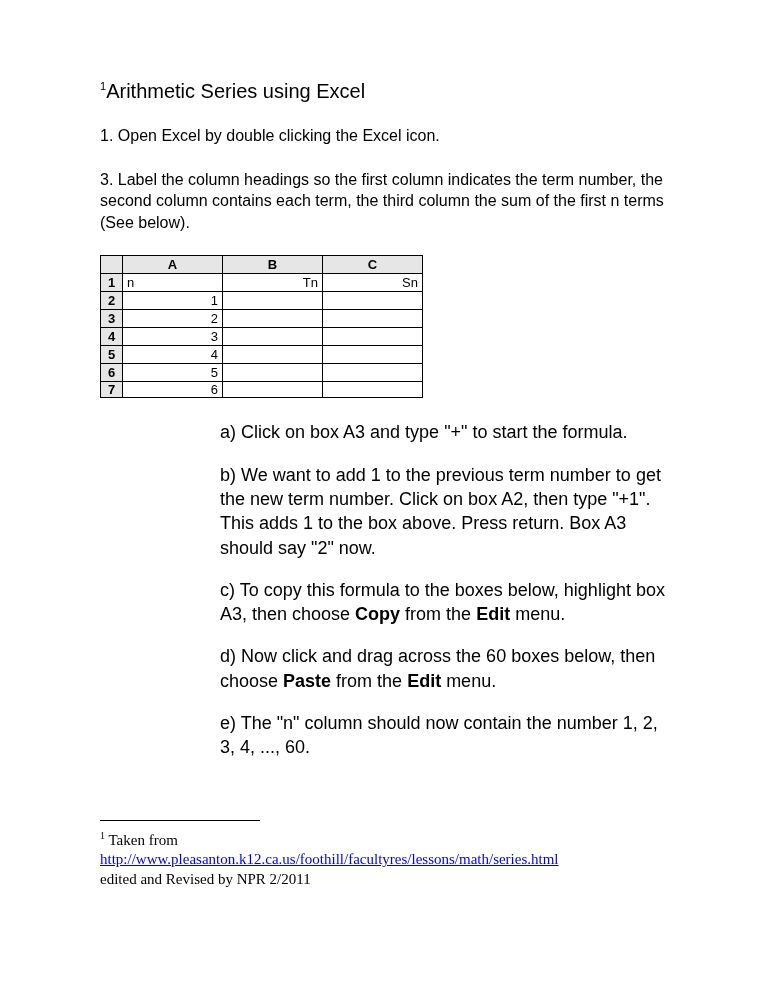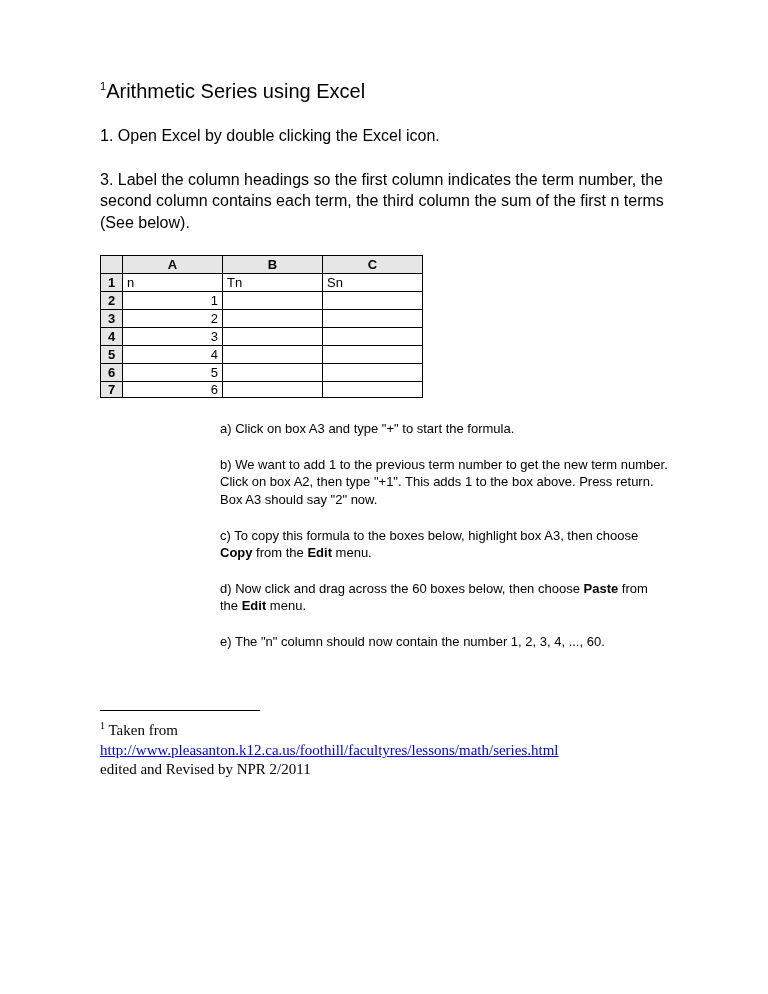--- a/index.html
+++ b/index.html
@@ -52,27 +52,27 @@
     width: 22px;
     background: #e6e6e6;
   }
   table.sheet .rowhead {
     background: #e6e6e6;
     font-weight: bold;
     text-align: center;
     width: 22px;
   }
   table.sheet td.colA { width: 100px; text-align: right; }
-  table.sheet td.colB { width: 100px; text-align: left; }
-  table.sheet td.colC { width: 100px; text-align: left; }
+  table.sheet td.colB { width: 100px; text-align: right; }
+  table.sheet td.colC { width: 100px; text-align: right; }
   table.sheet td.left { text-align: left; }
   
   .substeps {
     margin: 12px 0 0 120px;
-    font-size: 13px;
+    font-size: 18px;
     line-height: 1.35;
   }
   .substeps p {
     margin: 0 0 18px 0;
   }
   .substeps b { font-weight: bold; }
   
   .footsep {
     margin-top: 60px;
     border: none;

